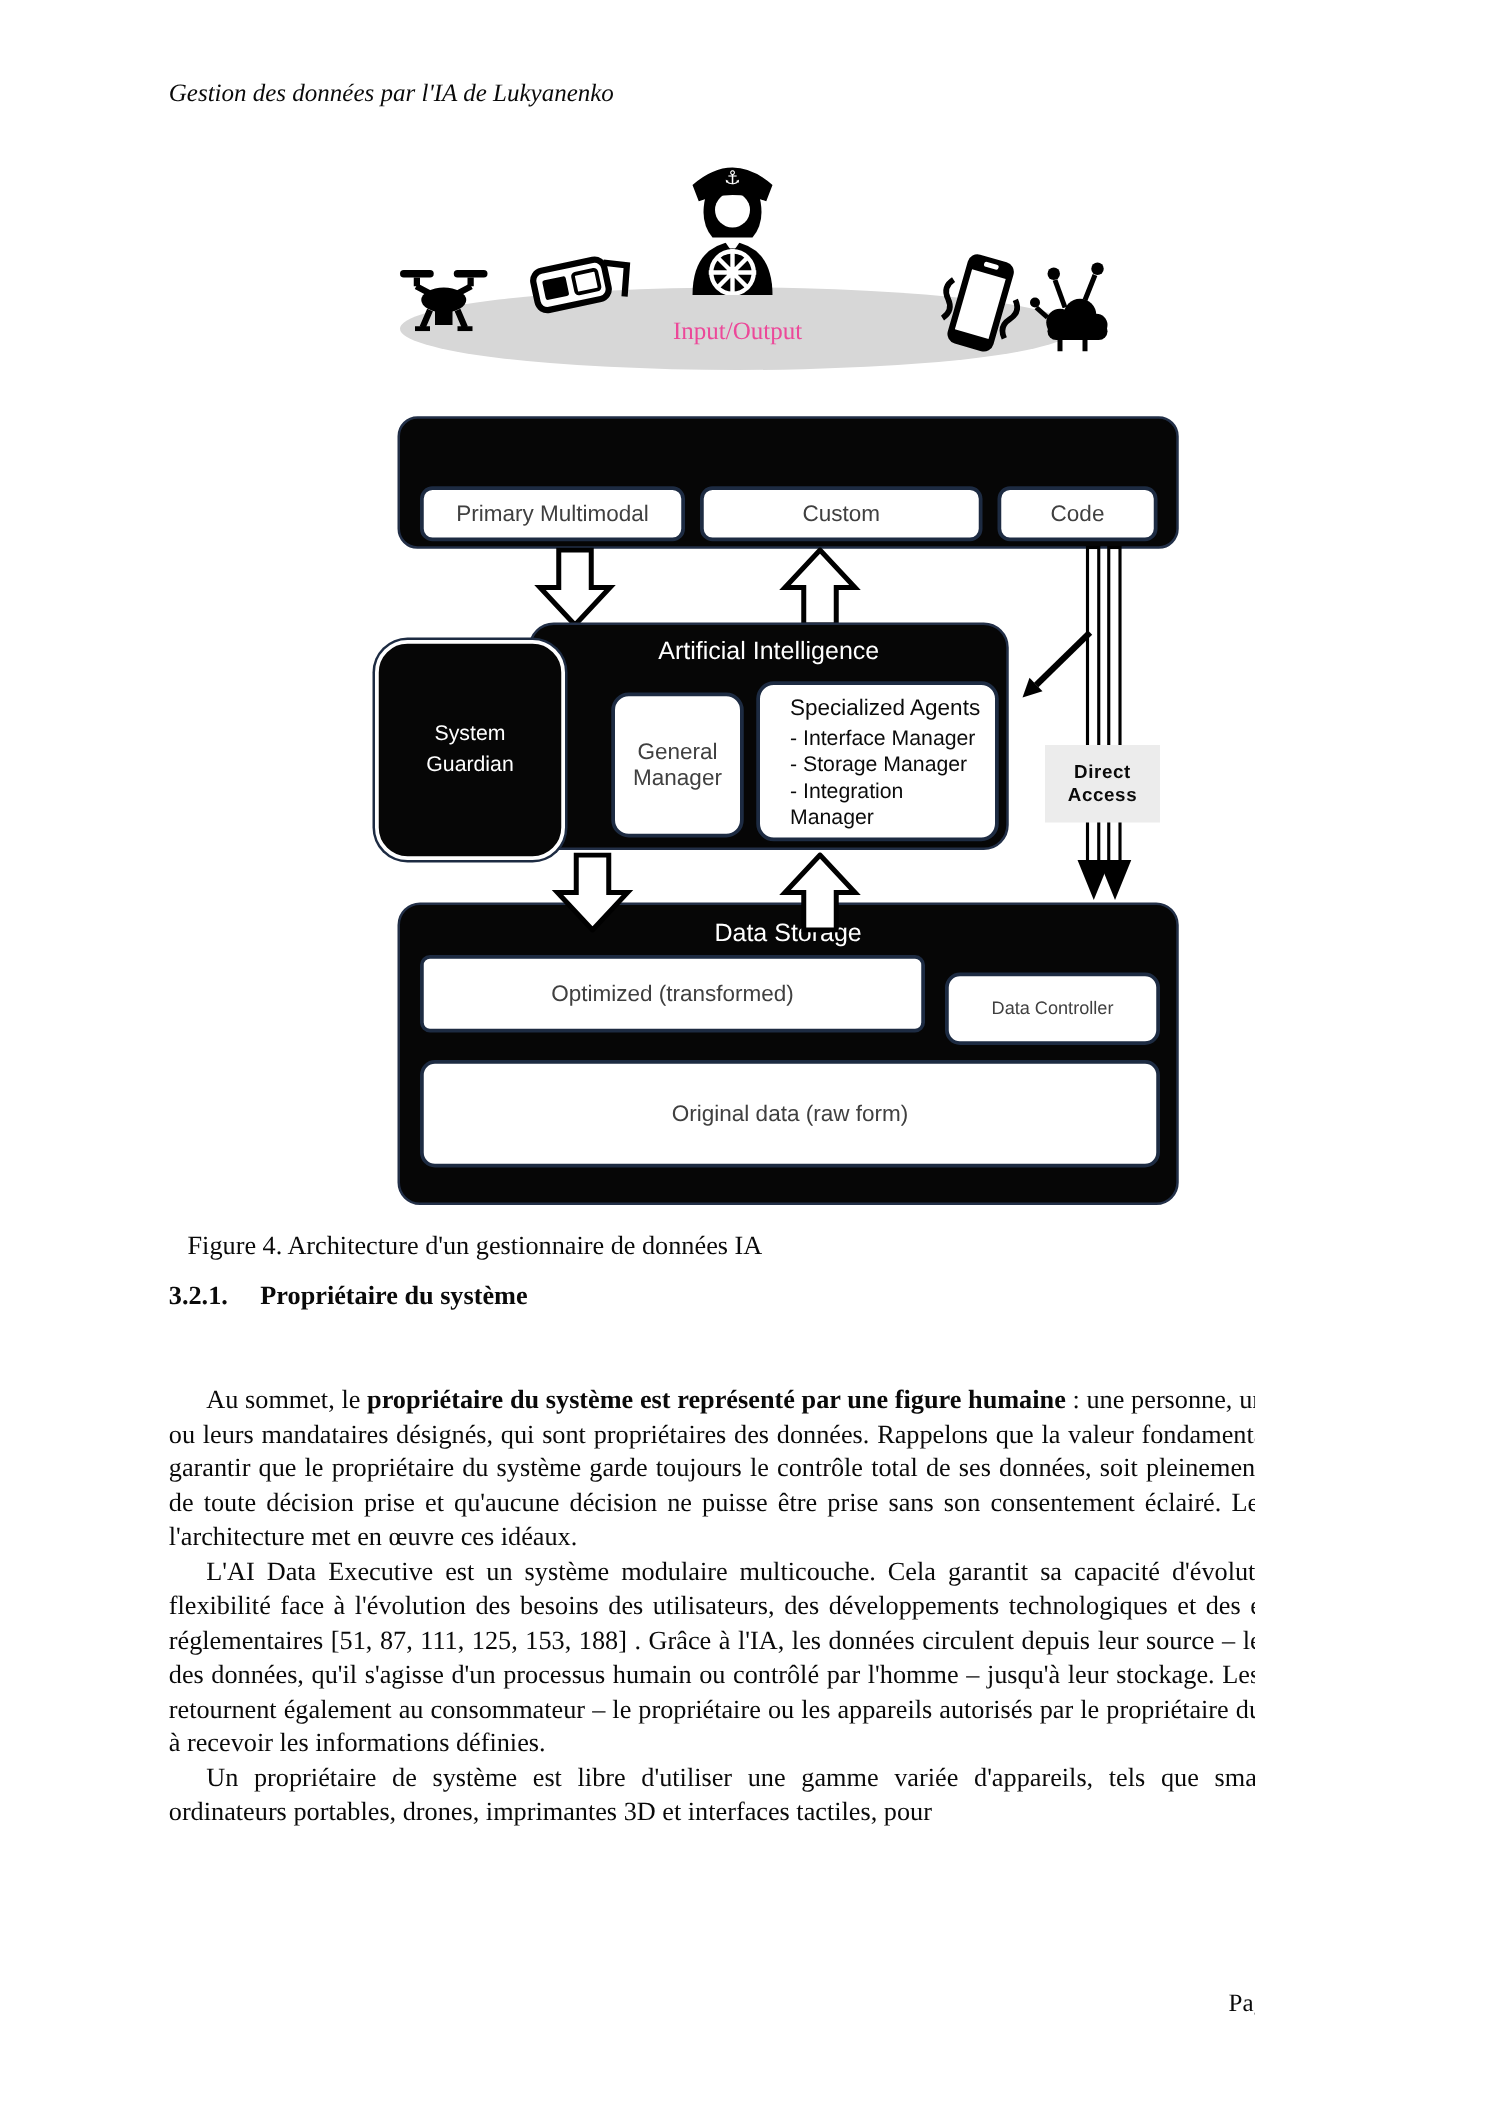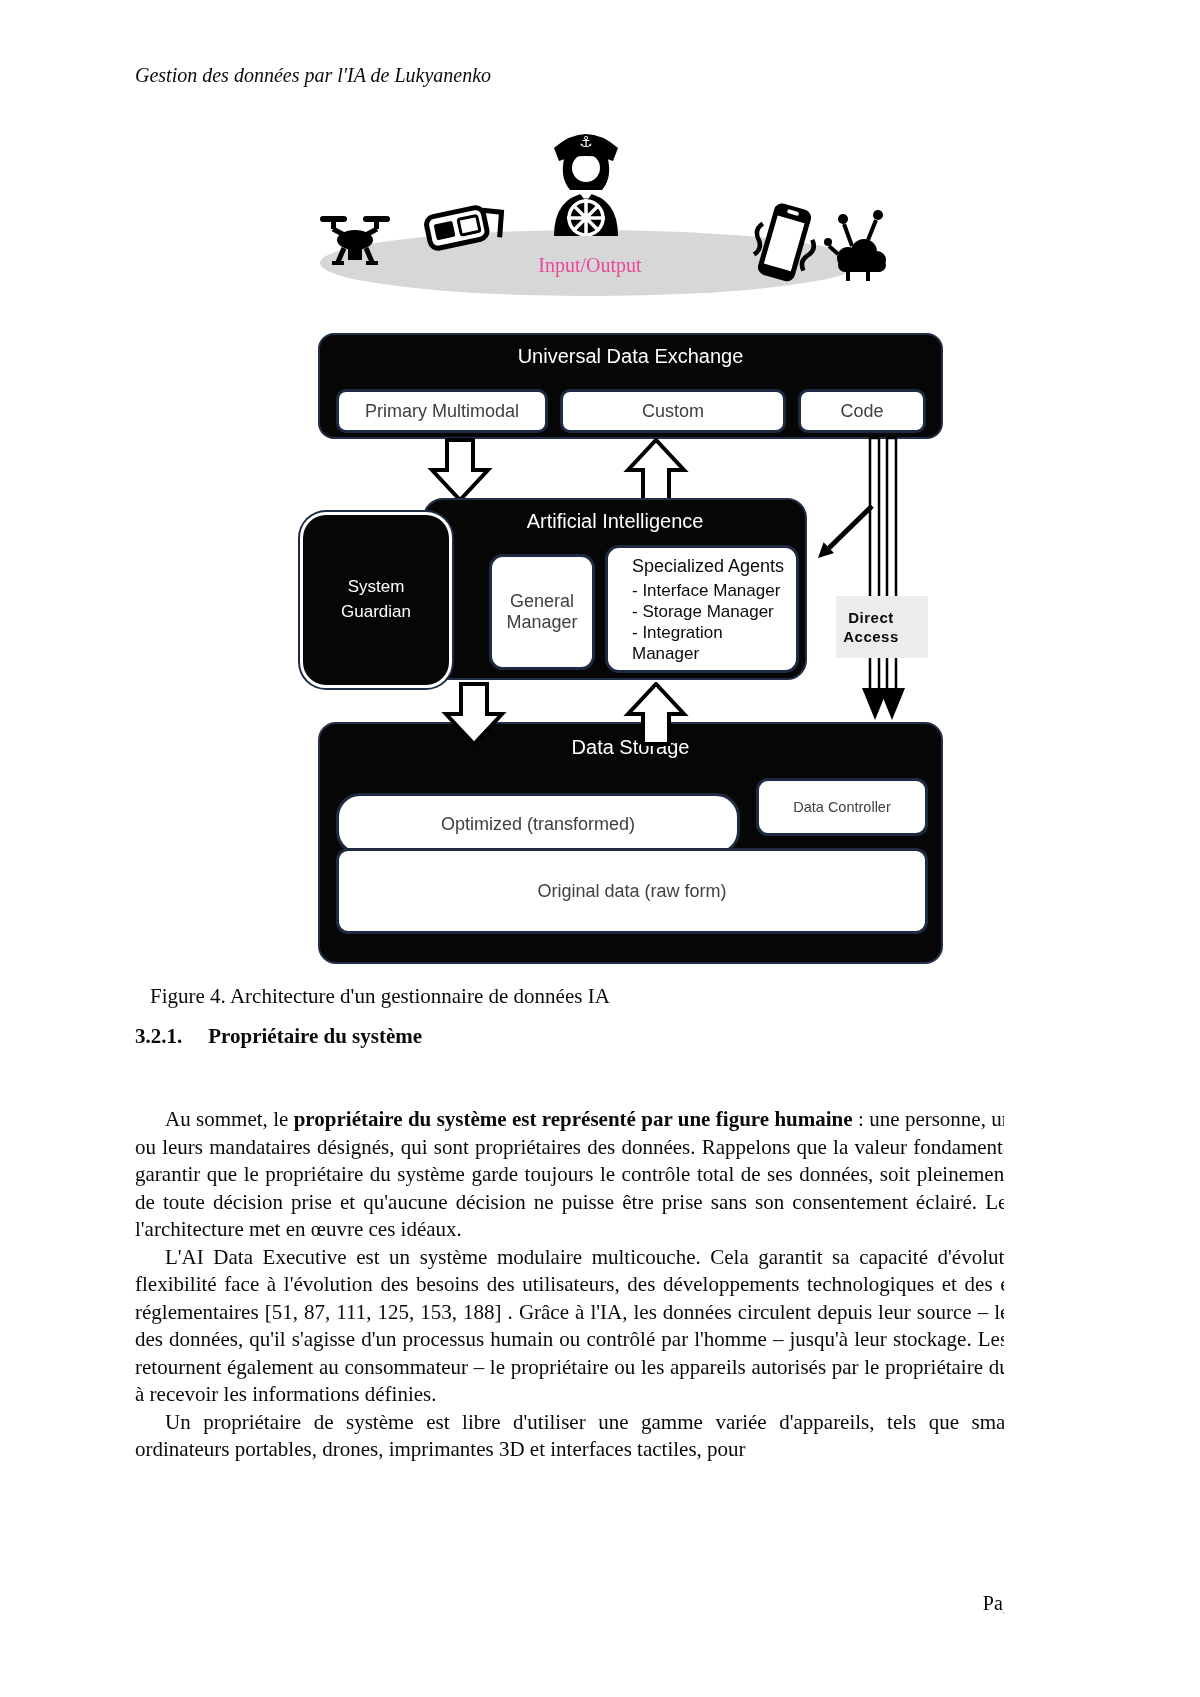--- a/index.html
+++ b/index.html
@@ -21,21 +21,21 @@
           display:flex;align-items:center;justify-content:center;text-align:center;
           color:#fff;font-family:"Liberation Sans",sans-serif;font-size:17px;line-height:1.45;z-index:6;}
   .sg-box .inner{width:90px;}
   .ai-box{z-index:5;}
   .sa-body{position:absolute;left:605px;top:545px;width:194px;height:128px;background:#fff;
            border:3px solid #1d2b42;border-radius:14px;box-sizing:border-box;
            font-family:"Liberation Sans",sans-serif;color:#0b0b0b;padding:8px 6px 0 24px;z-index:6;}
   .sa-title{font-size:18px;margin-bottom:3px;}
   .sa-item{font-size:17px;line-height:21px;}
   .da-label{position:absolute;left:836px;top:596px;width:92px;height:62px;background:#ececec;
-            display:flex;align-items:center;text-align:center;
+            display:flex;align-items:center;justify-content:center;text-align:center;
             font-family:"Liberation Sans",sans-serif;font-weight:bold;font-size:15px;line-height:1.3;
             letter-spacing:.5px;z-index:4;}
   .da-label .inner{width:70px;}
   .arrow{position:absolute;z-index:3;}
   .caption{position:absolute;left:150px;top:984px;width:930px;text-align:left;font-size:21px;}
   
   .heading{position:absolute;left:135px;top:1024px;font-weight:bold;font-size:21px;}
   .heading .num{margin-right:26px;}
   .bodytext{position:absolute;left:135px;top:1106px;width:948px;font-size:21px;line-height:27.5px;text-align:justify;}
   .bodytext p{margin:0;text-indent:30px;}
@@ -112,21 +112,20 @@
     <path d="M14 52 L5 44" stroke="#000" stroke-width="4"></path>
       <circle cx="4" cy="40" r="4"></circle>
     <circle cx="24" cy="56" r="11"></circle>
       <circle cx="40" cy="50" r="13"></circle>
       <circle cx="53" cy="58" r="9"></circle>
     <rect x="14" y="56" width="48" height="14" rx="7"></rect>
     <path d="M24 70 L24 79 M44 70 L44 79" stroke="#000" stroke-width="4"></path>
   </svg>
 
   <div class="blackbox" style="left:318px;top:333px;width:625px;height:106px;z-index:2">
-    <div class="boxtitle" style="top:10px">Universal Data Exchange</div>
     <div class="whitebox" style="left:16px;top:54px;width:212px;height:44px">Primary Multimodal</div>
     <div class="whitebox" style="left:240px;top:54px;width:226px;height:44px">Custom</div>
     <div class="whitebox" style="left:478px;top:54px;width:128px;height:44px">Code</div>
   </div>
 
   <svg class="arrow" style="left:424px;top:438px" width="72" height="64" viewBox="0 0 72 64">
     <polygon points="23,2 49,2 49,32 64,32 36,62 8,32 23,32" fill="#fff" stroke="#000" stroke-width="4"></polygon>
   </svg>
   <svg class="arrow" style="left:620px;top:438px" width="72" height="64" viewBox="0 0 72 64">
     <polygon points="23,62 49,62 49,32 64,32 36,2 8,32 23,32" fill="#fff" stroke="#000" stroke-width="4"></polygon>
@@ -165,21 +164,21 @@
 
   <svg class="arrow" style="left:438px;top:682px" width="72" height="64" viewBox="0 0 72 64">
     <polygon points="23,2 49,2 49,32 64,32 36,62 8,32 23,32" fill="#fff" stroke="#000" stroke-width="4"></polygon>
   </svg>
   <svg class="arrow" style="left:620px;top:682px" width="72" height="64" viewBox="0 0 72 64">
     <polygon points="23,62 49,62 49,32 64,32 36,2 8,32 23,32" fill="#fff" stroke="#000" stroke-width="4"></polygon>
   </svg>
 
   <div class="blackbox" style="left:318px;top:722px;width:625px;height:242px;border-radius:18px;z-index:2">
     <div class="boxtitle" style="top:12px">Data Storage</div>
-    <div class="whitebox" style="left:16px;top:69px;width:404px;height:62px;border-radius:24px">Optimized (transformed)</div>
+    <div class="whitebox" style="left:16px;top:40px;width:404px;height:62px;border-radius:8px">Optimized (transformed)</div>
     <div class="whitebox" style="left:436px;top:54px;width:172px;height:58px;border-radius:12px;font-size:14.5px">Data Controller</div>
     <div class="whitebox" style="left:16px;top:124px;width:592px;height:86px;border-radius:12px">Original data (raw form)</div>
   </div>
 
   <div class="caption">Figure 4. Architecture d'un gestionnaire de données IA</div>
 
   <div class="heading">
     <span class="num">3.2.1.</span><span>Propriétaire du système</span>
   </div>
 

